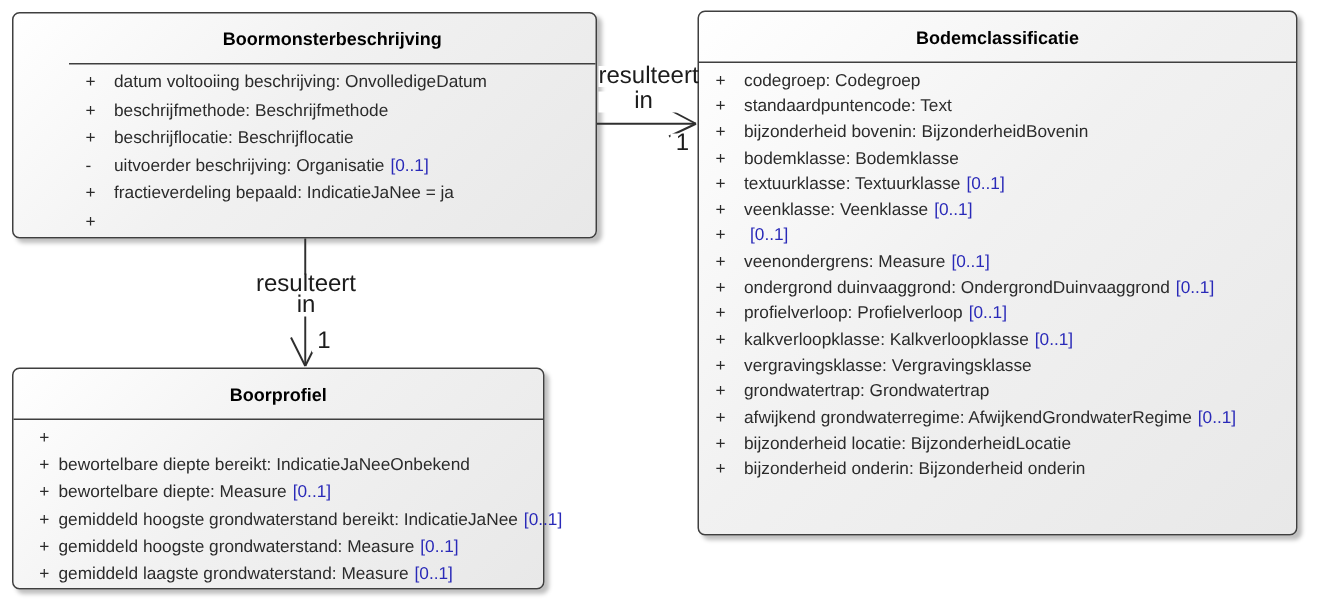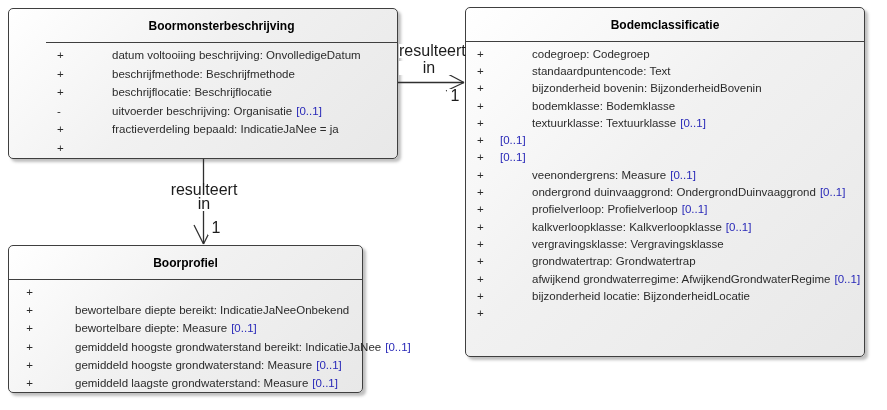--- a/index.html
+++ b/index.html
@@ -24,21 +24,21 @@
   .attrs { padding-top:3px; }
   .attr-row {
     display:flex; align-items:center;
     padding-left:11px; white-space:nowrap;
     font-size:11.5px; color:#2b2b2b;
   }
   .c1 .attr-row { height:18.5px; }
   .c2 .attr-row { height:17.3px; }
   .c3 .attr-row { height:18.2px; }
   .vis  { flex:none; width:19px; color:#2b2b2b; }
-  .decl { color:#2b2b2b;margin-left:36px; }
+  .decl { color:#2b2b2b; }
   .mult { color:#2929b8; margin-left:4px; }
   .connector-svg {
     position:absolute; left:0; top:0; width:887px; height:410px;
     pointer-events:none; z-index:3;
   }
   .conn-label {
     position:absolute; z-index:4;
     font-size:16px; color:#1c1c1c;
     text-align:center; background:#ffffff; line-height:14px;
   }
@@ -133,20 +133,21 @@
         <span class="decl">bodemklasse: Bodemklasse</span>
         <span class="mult"></span>
       </div>
       <div class="attr-row">
         <span class="vis">+</span>
         <span class="decl">textuurklasse: Textuurklasse</span>
         <span class="mult">[0..1]</span>
       </div>
       <div class="attr-row">
         <span class="vis">+</span>
+        <span class="decl">veenklasse: Veenklasse</span>
         <span class="mult">[0..1]</span>
       </div>
       <div class="attr-row">
         <span class="vis">+</span>
         <span class="mult">[0..1]</span>
       </div>
       <div class="attr-row">
         <span class="vis">+</span>
         <span class="decl">veenondergrens: Measure</span>
         <span class="mult">[0..1]</span>
@@ -181,20 +182,21 @@
         <span class="decl">afwijkend grondwaterregime: AfwijkendGrondwaterRegime</span>
         <span class="mult">[0..1]</span>
       </div>
       <div class="attr-row">
         <span class="vis">+</span>
         <span class="decl">bijzonderheid locatie: BijzonderheidLocatie</span>
         <span class="mult"></span>
       </div>
       <div class="attr-row">
         <span class="vis">+</span>
+        <span class="decl">bijzonderheid onderin: Bijzonderheid onderin</span>
         <span class="mult"></span>
       </div>
     </div>
   </div>
 
   <div class="uml-class c3" id="class-boorprofiel">
     <div class="uml-header">Boorprofiel</div>
     <div class="attrs">
       <div class="attr-row">
         <span class="vis">+</span>

